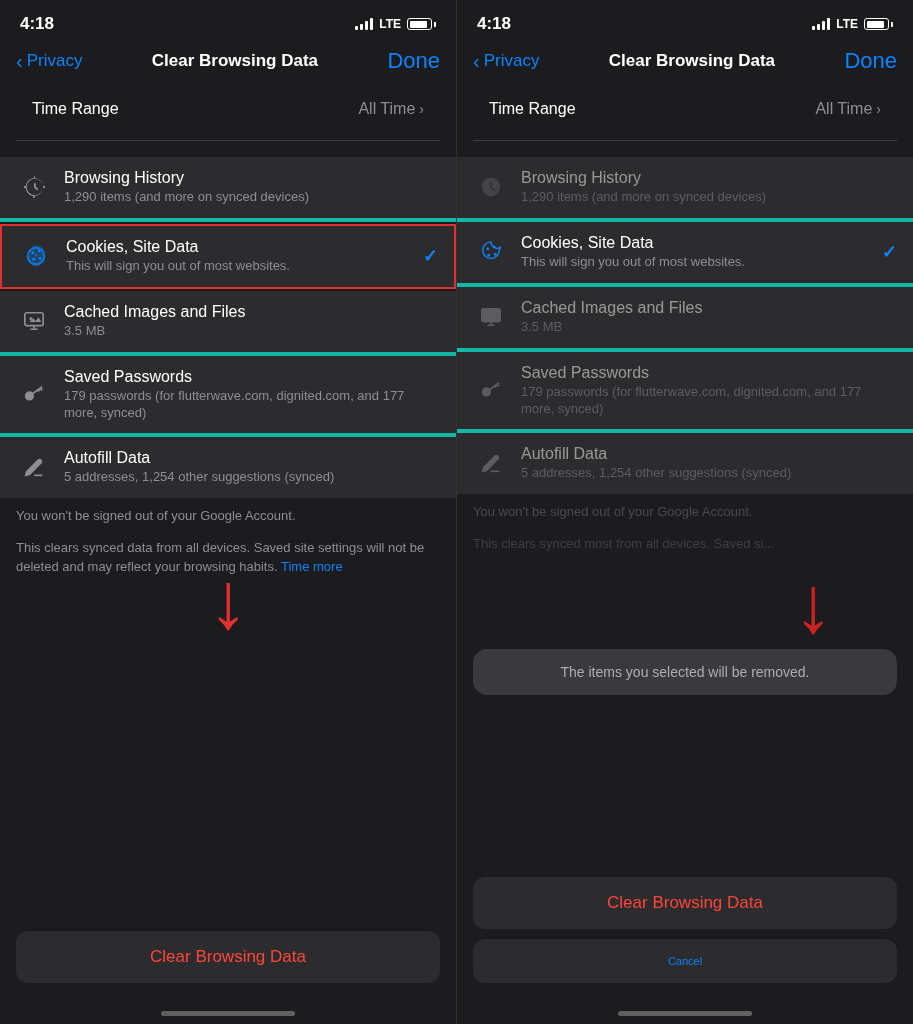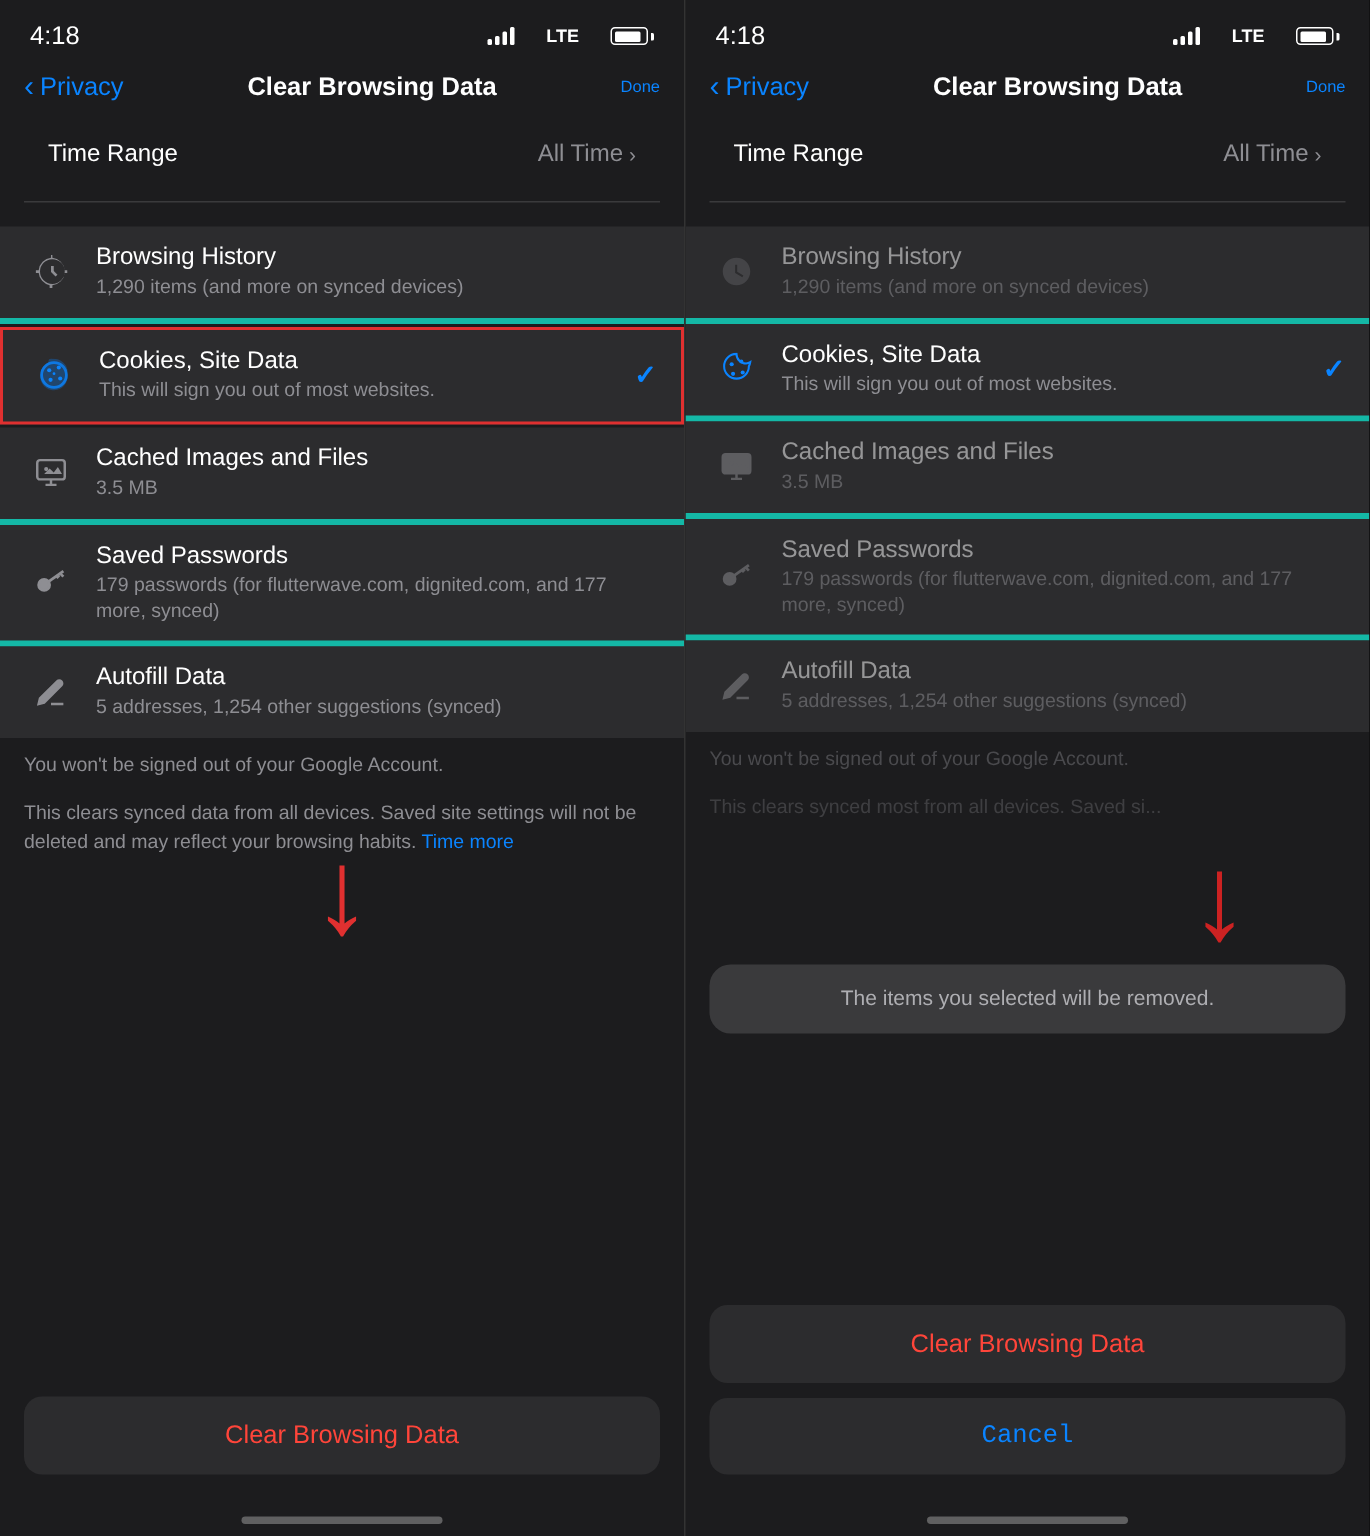--- a/index.html
+++ b/index.html
@@ -31,28 +31,28 @@
     .status-bar {
       display: flex;
       justify-content: space-between;
       align-items: center;
       padding: 14px 20px 6px;
       background: #1c1c1e;
     }
 
     .status-time {
       font-size: 17px;
-      font-weight: 400;
+      font-weight: 700;
       color: #fff;
     }
 
     .status-icons {
       display: flex;
       align-items: center;
-      gap: 21px;
+      gap: 6px;
     }
 
     .signal-bars {
       display: flex;
       align-items: flex-end;
       gap: 2px;
       height: 12px;
     }
 
     .signal-bar {
@@ -122,21 +122,21 @@
     }
 
     .nav-title {
       font-size: 17px;
       font-weight: 600;
       color: #fff;
       text-align: center;
     }
 
     .nav-done {
-      font-size: 11px;
+      font-size: 22px;
       color: #0a84ff;
     }
 
     .list-item {
       display: flex;
       align-items: center;
       padding: 12px 16px;
       border-bottom: 4px solid #14b8a6;
       background: #2c2c2e;
       position: relative;
@@ -245,25 +245,24 @@
       color: #ff453a;
       font-weight: 500;
     }
 
     .btn-cancel {
       width: 100%;
       padding: 16px;
       background: #2c2c2e;
       border-radius: 12px;
       text-align: center;
-      font-size: 17px;
+      font-size: 11px;
       color: #0a84ff;
       font-weight: 500;
       margin-top: 10px;
-      font-family: Liberation Mono, monospace;
     }
 
     .home-indicator {
       width: 134px;
       height: 5px;
       background: #fff;
       border-radius: 3px;
       margin: 8px auto 8px;
       opacity: 0.3;
     }

